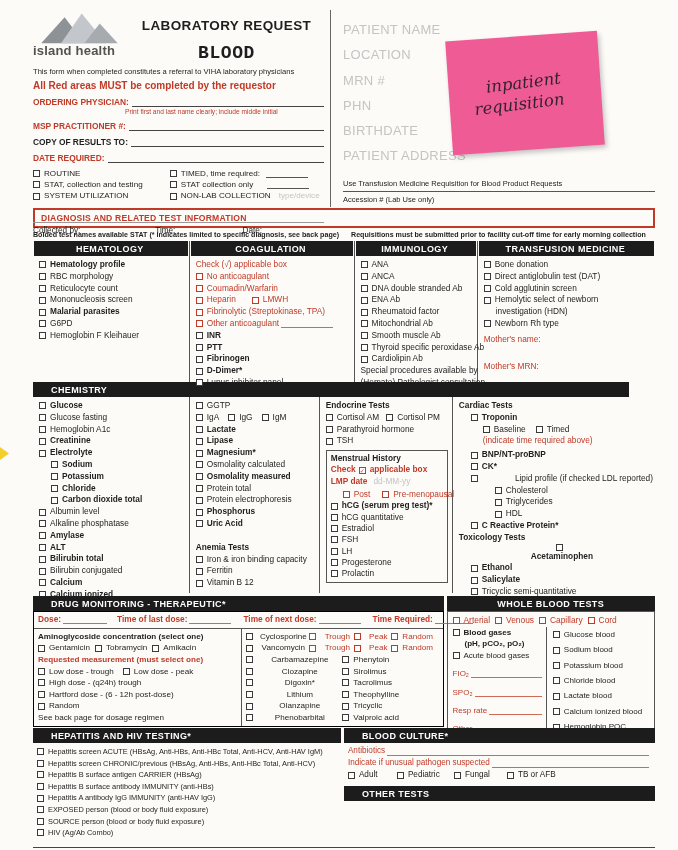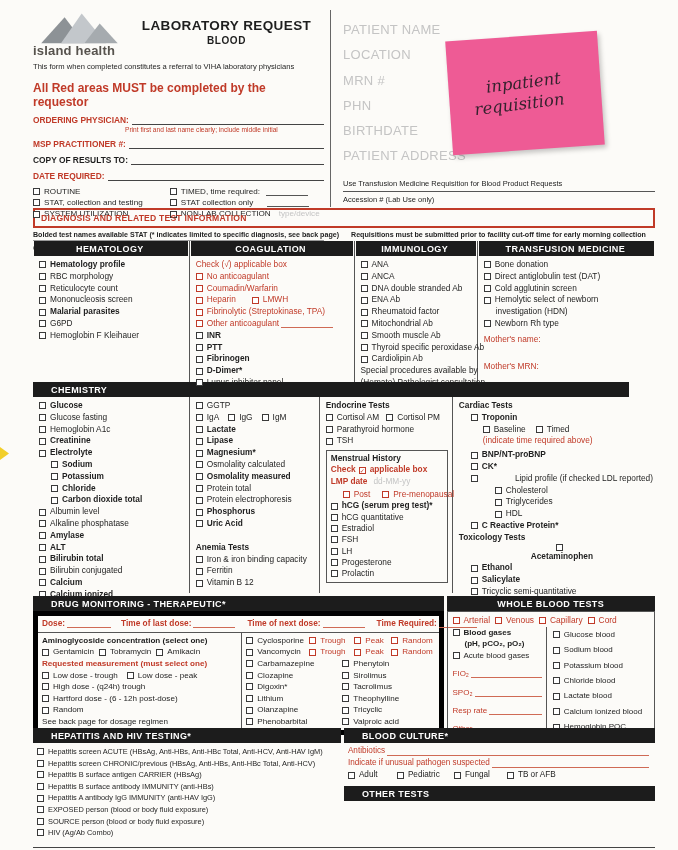--- a/index.html
+++ b/index.html
@@ -31,23 +31,23 @@
   .bar.center{text-align:center;padding-left:4px;}
   
   .top{display:flex;height:197px;}
   .top-left{width:297px;padding-right:6px;}
   .brand-row{display:flex;align-items:flex-start;}
   .logo{width:96px;flex:none;}
   .logo svg{display:block;}
   .brand-name{font-weight:bold;font-size:13px;color:#57534e;margin-top:-3px;letter-spacing:.2px;}
   .titles{flex:1;text-align:center;padding-top:8px;}
   .title1{font-weight:bold;font-size:13.5px;letter-spacing:.4px;}
-  .title2{font-weight:bold;font-size:10px;letter-spacing:.6px;margin-top:2px;}
+  .title2{font-weight:bold;font-size:18px;letter-spacing:.6px;margin-top:10px;font-family:Liberation Mono, monospace;}
   .refnote{font-size:7.6px;margin-top:4px;}
-  .rednote{font-size:12px;font-weight:bold;color:var(--red);margin-top:10px;}
+  .rednote{font-size:10px;font-weight:bold;color:var(--red);margin-top:4px;}
   .fieldrow{display:flex;align-items:flex-end;margin-top:6px;font-size:8.4px;}
   .fieldrow .flabel{flex:none;font-weight:bold;}
   .fieldrow .fline{flex:1;border-bottom:1px solid #444;height:10px;margin-left:3px;}
   .subnote{font-size:6.6px;color:var(--red);padding-left:92px;margin-top:1px;}
   .prio{display:flex;margin-top:5px;}
   .prio-left{width:47%;}
   .prio-right{width:53%;}
   .prio .row{min-height:11.2px;line-height:11.2px;font-size:8.1px;}
   .collected{display:flex;border-top:1px solid #999;margin-top:20px;padding-top:3px;font-size:8.2px;}
   .collected span{display:inline-block;}
@@ -80,21 +80,21 @@
   .chembar{margin-right:26px;}
   .chemcols{display:flex;height:196px;}
   .chcol{border-right:1px solid #555;padding:3px 2px 0 6px;}
   .chcol:last-child{border-right:none;}
   .cw1{width:25.2%;} .cw2{width:20.9%;} .cw3{width:21.4%;padding-right:4px;} .cw4{width:32.5%;}
   .menbox{border:1.5px solid #555;margin-top:3px;padding:2px 4px 3px 4px;}
   .menbox .row{min-height:11.3px;line-height:11.3px;}
   
   .dmwb{display:flex;margin-top:3px;height:129px;}
   .dm{width:66%;display:flex;flex-direction:column;}
-  .dmbox{border:5px solid #000000;flex:1;display:flex;flex-direction:column;}
+  .dmbox{border:1px solid #000000;flex:1;display:flex;flex-direction:column;text-align:center;}
   .doserow{border-bottom:1px solid #555;padding:2px 4px;}
   .doserow .row{width:100%;}
   .dmcols{display:flex;flex:1;}
   .amino{width:51%;border-right:1px solid #555;padding:2px 4px;}
   .amino .row{min-height:11.6px;line-height:11.6px;font-size:8.1px;}
   .drugs{flex:1;padding:2px 4px;}
   .drugs .row{min-height:11.6px;line-height:11.6px;font-size:8.1px;}
   .wb{flex:1;padding-left:3px;display:flex;flex-direction:column;}
   .wbbox{border:1px solid #555;flex:1;padding:2px 5px;}
   .wbtype .row{font-size:8.4px;min-height:13px;}

